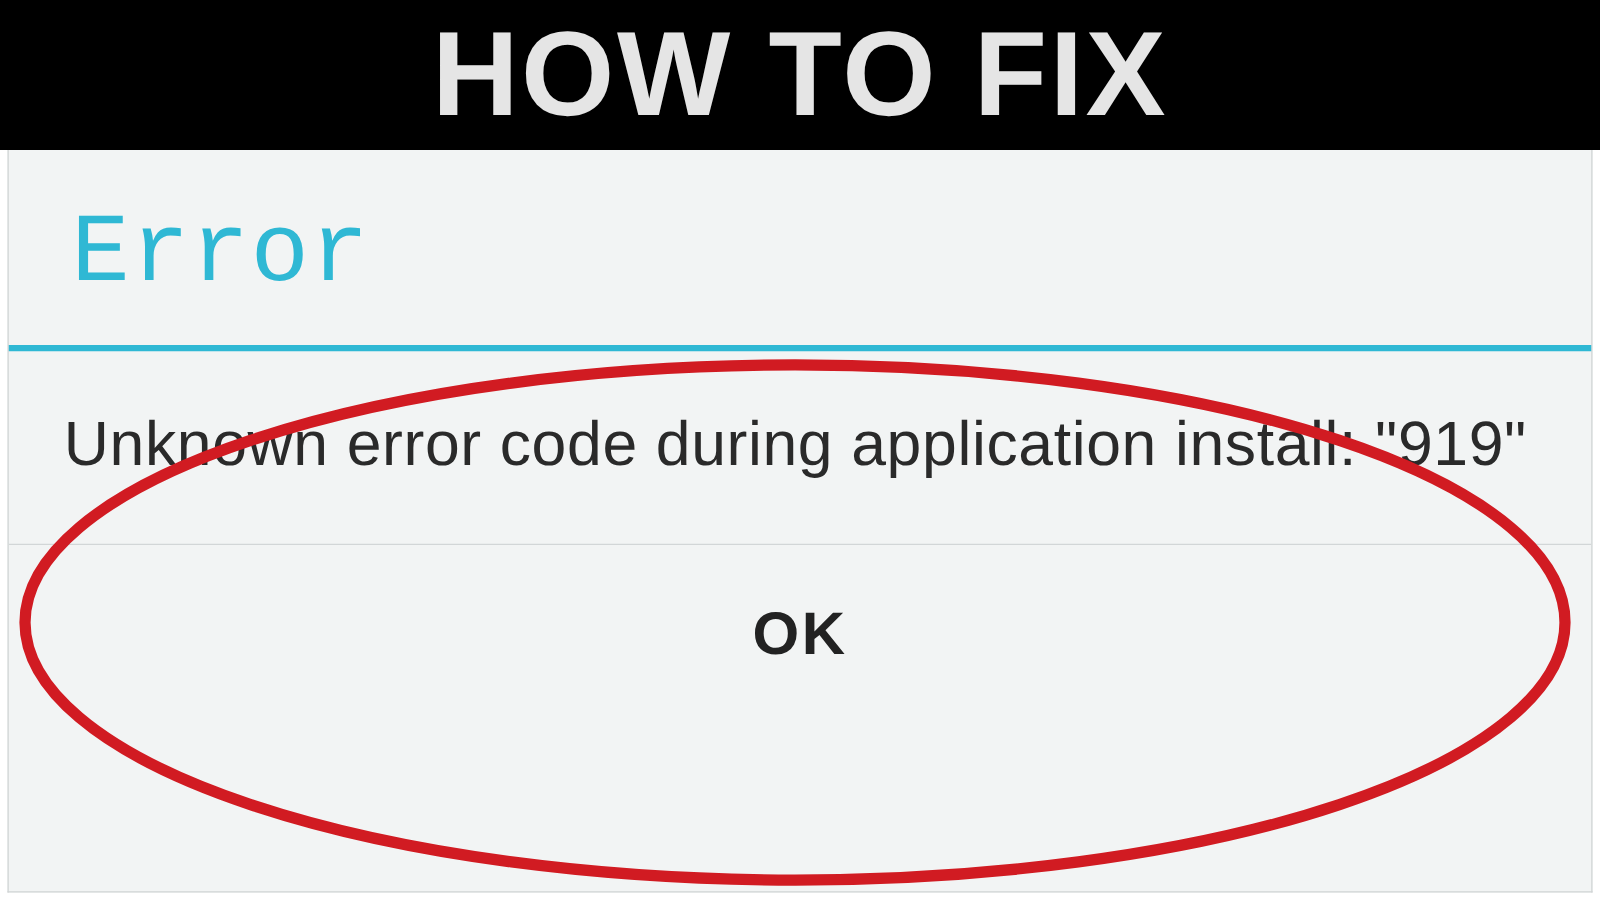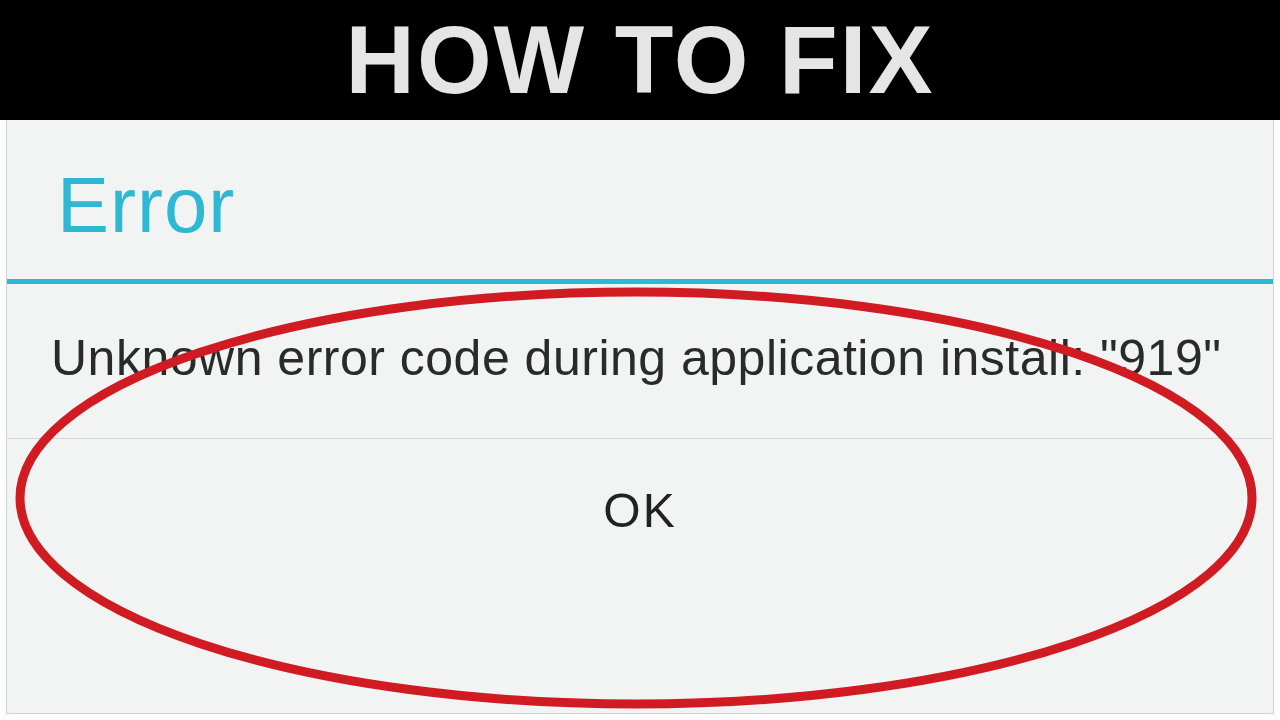--- a/index.html
+++ b/index.html
@@ -41,20 +41,21 @@
   }
 
   .dlg-header {
     padding: 40px 50px 28px 50px;
   }
   .dlg-title {
     color: #2fb8d4;
     font-size: 78px;
     font-weight: 300;
     letter-spacing: 1px;
+    font-family: Liberation Mono, monospace;
   }
   .dlg-divider {
     height: 5px;
     background: #2fb8d4;
     width: 100%;
   }
 
   .dlg-body {
     padding: 42px 44px 48px 44px;
     border-bottom: 1px solid #d2d6d7;
@@ -71,21 +72,21 @@
     display: flex;
     justify-content: center;
     align-items: flex-start;
     padding-top: 38px;
   }
   .ok-btn {
     background: transparent;
     border: none;
     font-size: 48px;
     color: #222;
-    font-weight: 400;
+    font-weight: 700;
     letter-spacing: 2px;
     cursor: pointer;
     padding: 6px 20px;
   }
 
   
   .highlight-ellipse {
     position: absolute;
     left: 8px;
     top: 158px;

